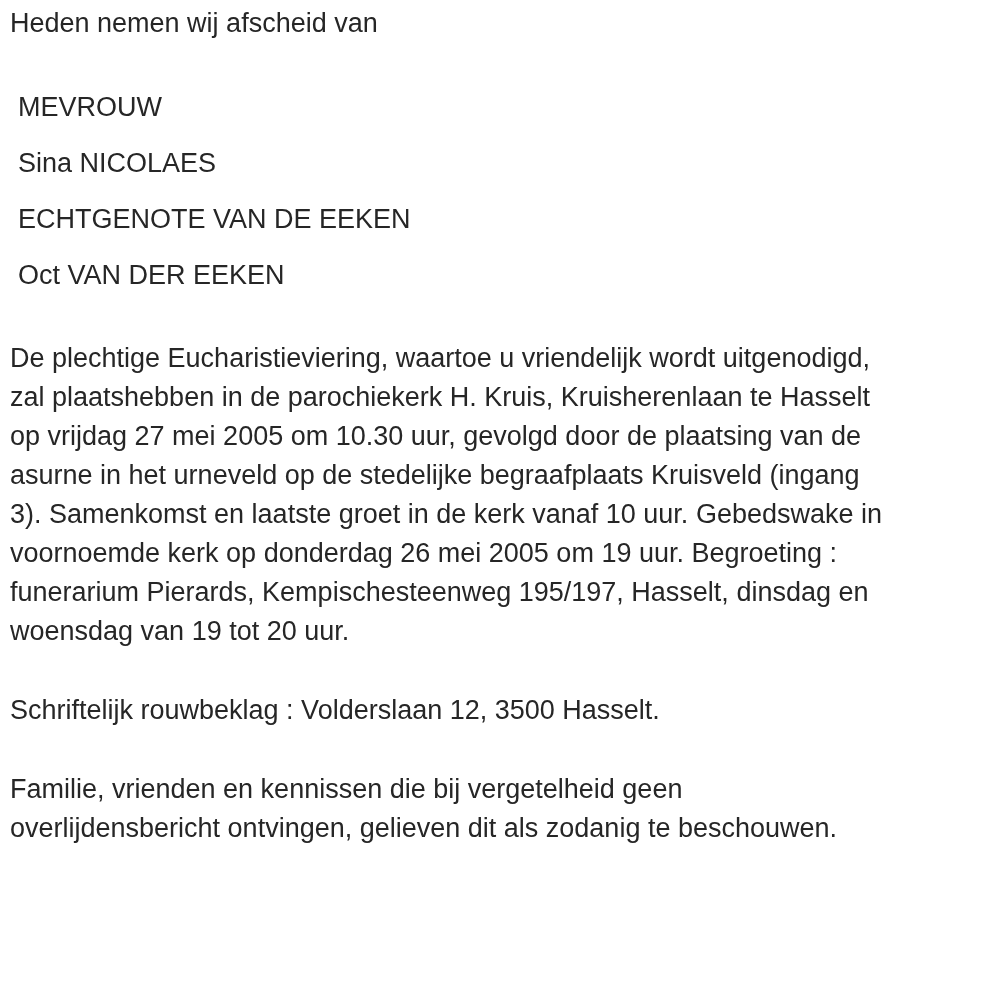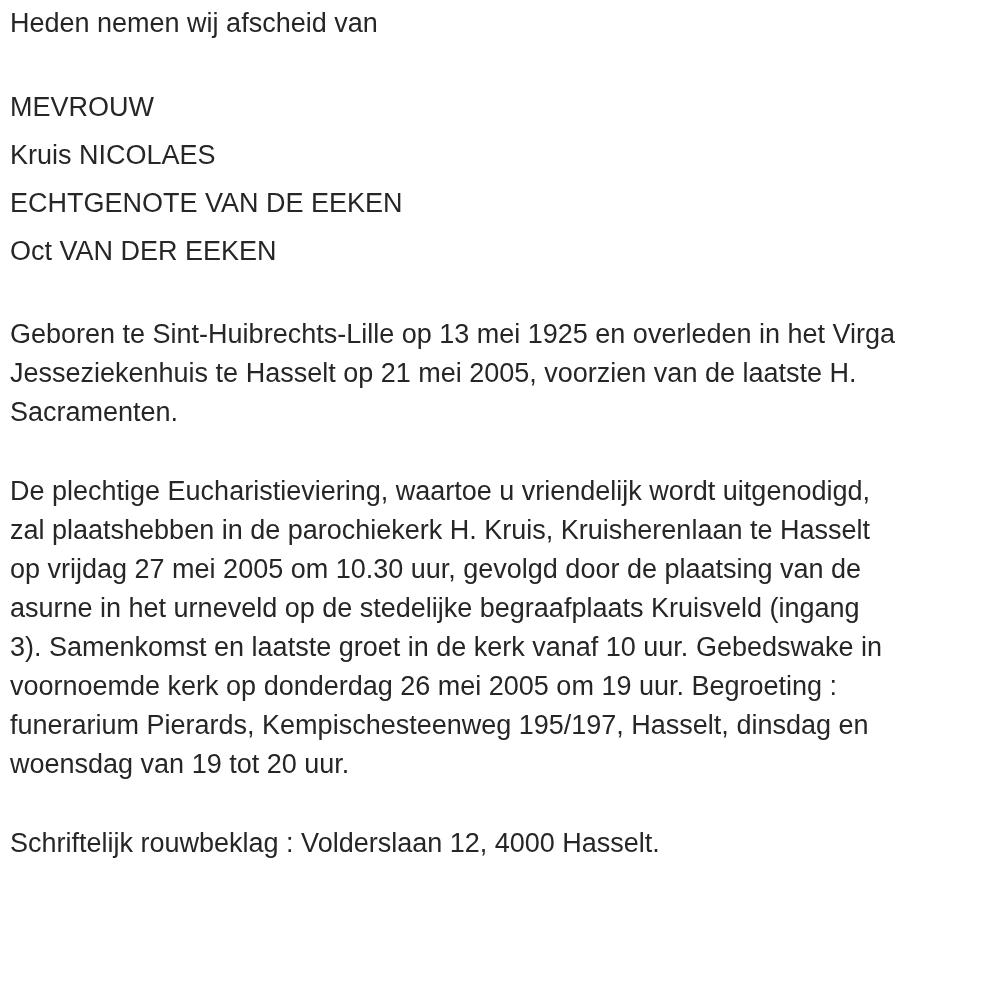--- a/index.html
+++ b/index.html
@@ -25,51 +25,50 @@
       font-weight: 400;
     }
     .intro-line {
       line-height: 40px;
       margin-bottom: 39px;
     }
     .header-block {
       margin: 0 0 40px 0;
     }
     .header-block p {
-      margin: 0;
+      margin: 8px;
       line-height: 48px;
       white-space: normal;
     }
     .deceased-name {
       font-weight: 700;
     }
   </style>
 </head>
 <body>
 
 <div class="page">
 
   <p class="intro-line">Heden nemen wij afscheid van</p>
 
   <div class="header-block">
     <p>MEVROUW</p>
-    <p class="deceased-name">Kruis NICOLAES</p>
+    <p class="deceased-name">Sina NICOLAES</p>
     <p>ECHTGENOTE VAN DE EEKEN</p>
     <p>Oct VAN DER EEKEN</p>
   </div>
 
-  <p>Geboren te Sint-Huibrechts-Lille op 13 mei 1925 en overleden in het Virga
-Jesseziekenhuis te Hasselt op 21 mei 2005, voorzien van de laatste H.
-Sacramenten.</p>
 
   <p>De plechtige Eucharistieviering, waartoe u vriendelijk wordt uitgenodigd,
 zal plaatshebben in de parochiekerk H. Kruis, Kruisherenlaan te Hasselt
 op vrijdag 27 mei 2005 om 10.30 uur, gevolgd door de plaatsing van de
 asurne in het urneveld op de stedelijke begraafplaats Kruisveld (ingang
 3). Samenkomst en laatste groet in de kerk vanaf 10 uur. Gebedswake in
 voornoemde kerk op donderdag 26 mei 2005 om 19 uur. Begroeting :
 funerarium Pierards, Kempischesteenweg 195/197, Hasselt, dinsdag en
 woensdag van 19 tot 20 uur.</p>
 
-  <p>Schriftelijk rouwbeklag : Volderslaan 12, 4000 Hasselt.</p>
+  <p>Schriftelijk rouwbeklag : Volderslaan 12, 3500 Hasselt.</p>
 
+  <p>Familie, vrienden en kennissen die bij vergetelheid geen
+overlijdensbericht ontvingen, gelieven dit als zodanig te beschouwen.</p>
 
 </div>
 
 </body></html>

